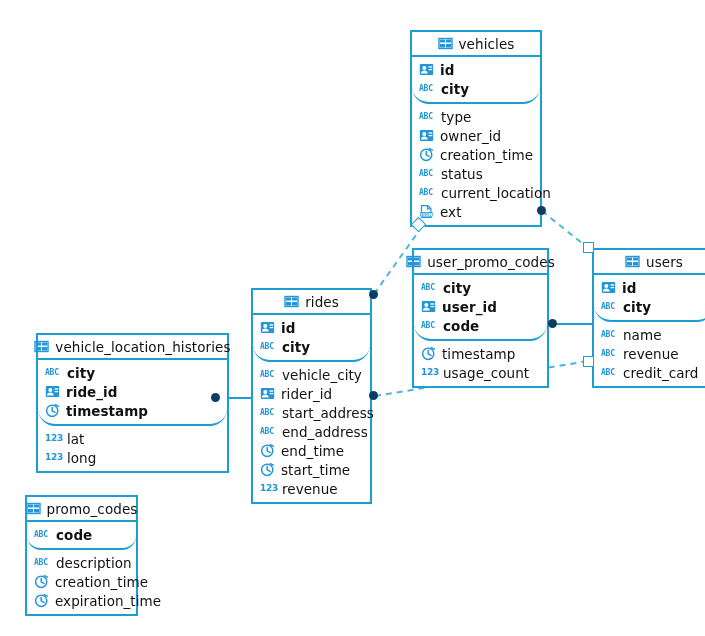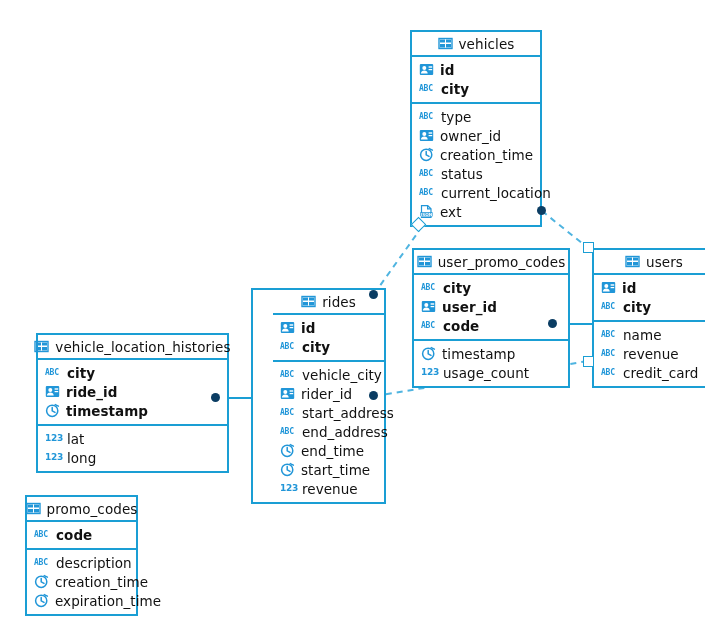--- a/index.html
+++ b/index.html
@@ -53,20 +53,21 @@
 
   .erd-title {
     font-size: 13.5px;
     color: #111111;
     white-space: nowrap;
     letter-spacing: 0.1px;
   }
 
   .erd-section {
     padding: 3px 0 4px 0;
+    border-radius: 17px;
   }
 
   .erd-section.keys {
     border-bottom: 2px solid #1a9ed4;
   }
 
   .erd-row {
     display: flex;
     align-items: center;
     gap: 6px;
@@ -243,21 +244,21 @@
               <path d="M8.6 1.6 v3.2 h3.4" fill="none" stroke="#2196d8" stroke-width="1.2"></path>
               <rect x="1.2" y="8.2" width="12.4" height="4.2" fill="#2196d8"></rect>
               <text x="7.4" y="11.7" font-size="4.2" font-family="DejaVu Sans, sans-serif" fill="#ffffff" text-anchor="middle" font-weight="bold">JSON</text>
             </svg>
           </span>
         <span class="erd-field">ext</span>
       </div>
     </div>
   </div>
 
-  <div class="erd-table" style="left:412px; top:248px; width:158px;">
+  <div class="erd-table" style="left:412px; top:248px; width:137px;">
     <div class="erd-header">
       <span class="ic">
           <svg width="15" height="15" viewBox="0 0 15 15">
             <rect x="1" y="2.5" width="13" height="10" fill="none" stroke="#2196d8" stroke-width="1.4"></rect>
             <rect x="2" y="3.5" width="5" height="3" fill="#2196d8"></rect>
             <rect x="8" y="3.5" width="5" height="3" fill="#2196d8"></rect>
             <rect x="2" y="8" width="5" height="3.5" fill="#2196d8"></rect>
             <rect x="8" y="8" width="5" height="3.5" fill="#2196d8"></rect>
           </svg>
         </span>
@@ -343,21 +344,21 @@
         <span class="ic-abc">ABC</span>
         <span class="erd-field">revenue</span>
       </div>
       <div class="erd-row">
         <span class="ic-abc">ABC</span>
         <span class="erd-field">credit_card</span>
       </div>
     </div>
   </div>
 
-  <div class="erd-table" style="left:251px; top:288px; width:135px;padding-left:20px;">
+  <div class="erd-table" style="left:251px; top:288px; width:121px;">
     <div class="erd-header">
       <span class="ic">
           <svg width="15" height="15" viewBox="0 0 15 15">
             <rect x="1" y="2.5" width="13" height="10" fill="none" stroke="#2196d8" stroke-width="1.4"></rect>
             <rect x="2" y="3.5" width="5" height="3" fill="#2196d8"></rect>
             <rect x="8" y="3.5" width="5" height="3" fill="#2196d8"></rect>
             <rect x="2" y="8" width="5" height="3.5" fill="#2196d8"></rect>
             <rect x="8" y="8" width="5" height="3.5" fill="#2196d8"></rect>
           </svg>
         </span>

